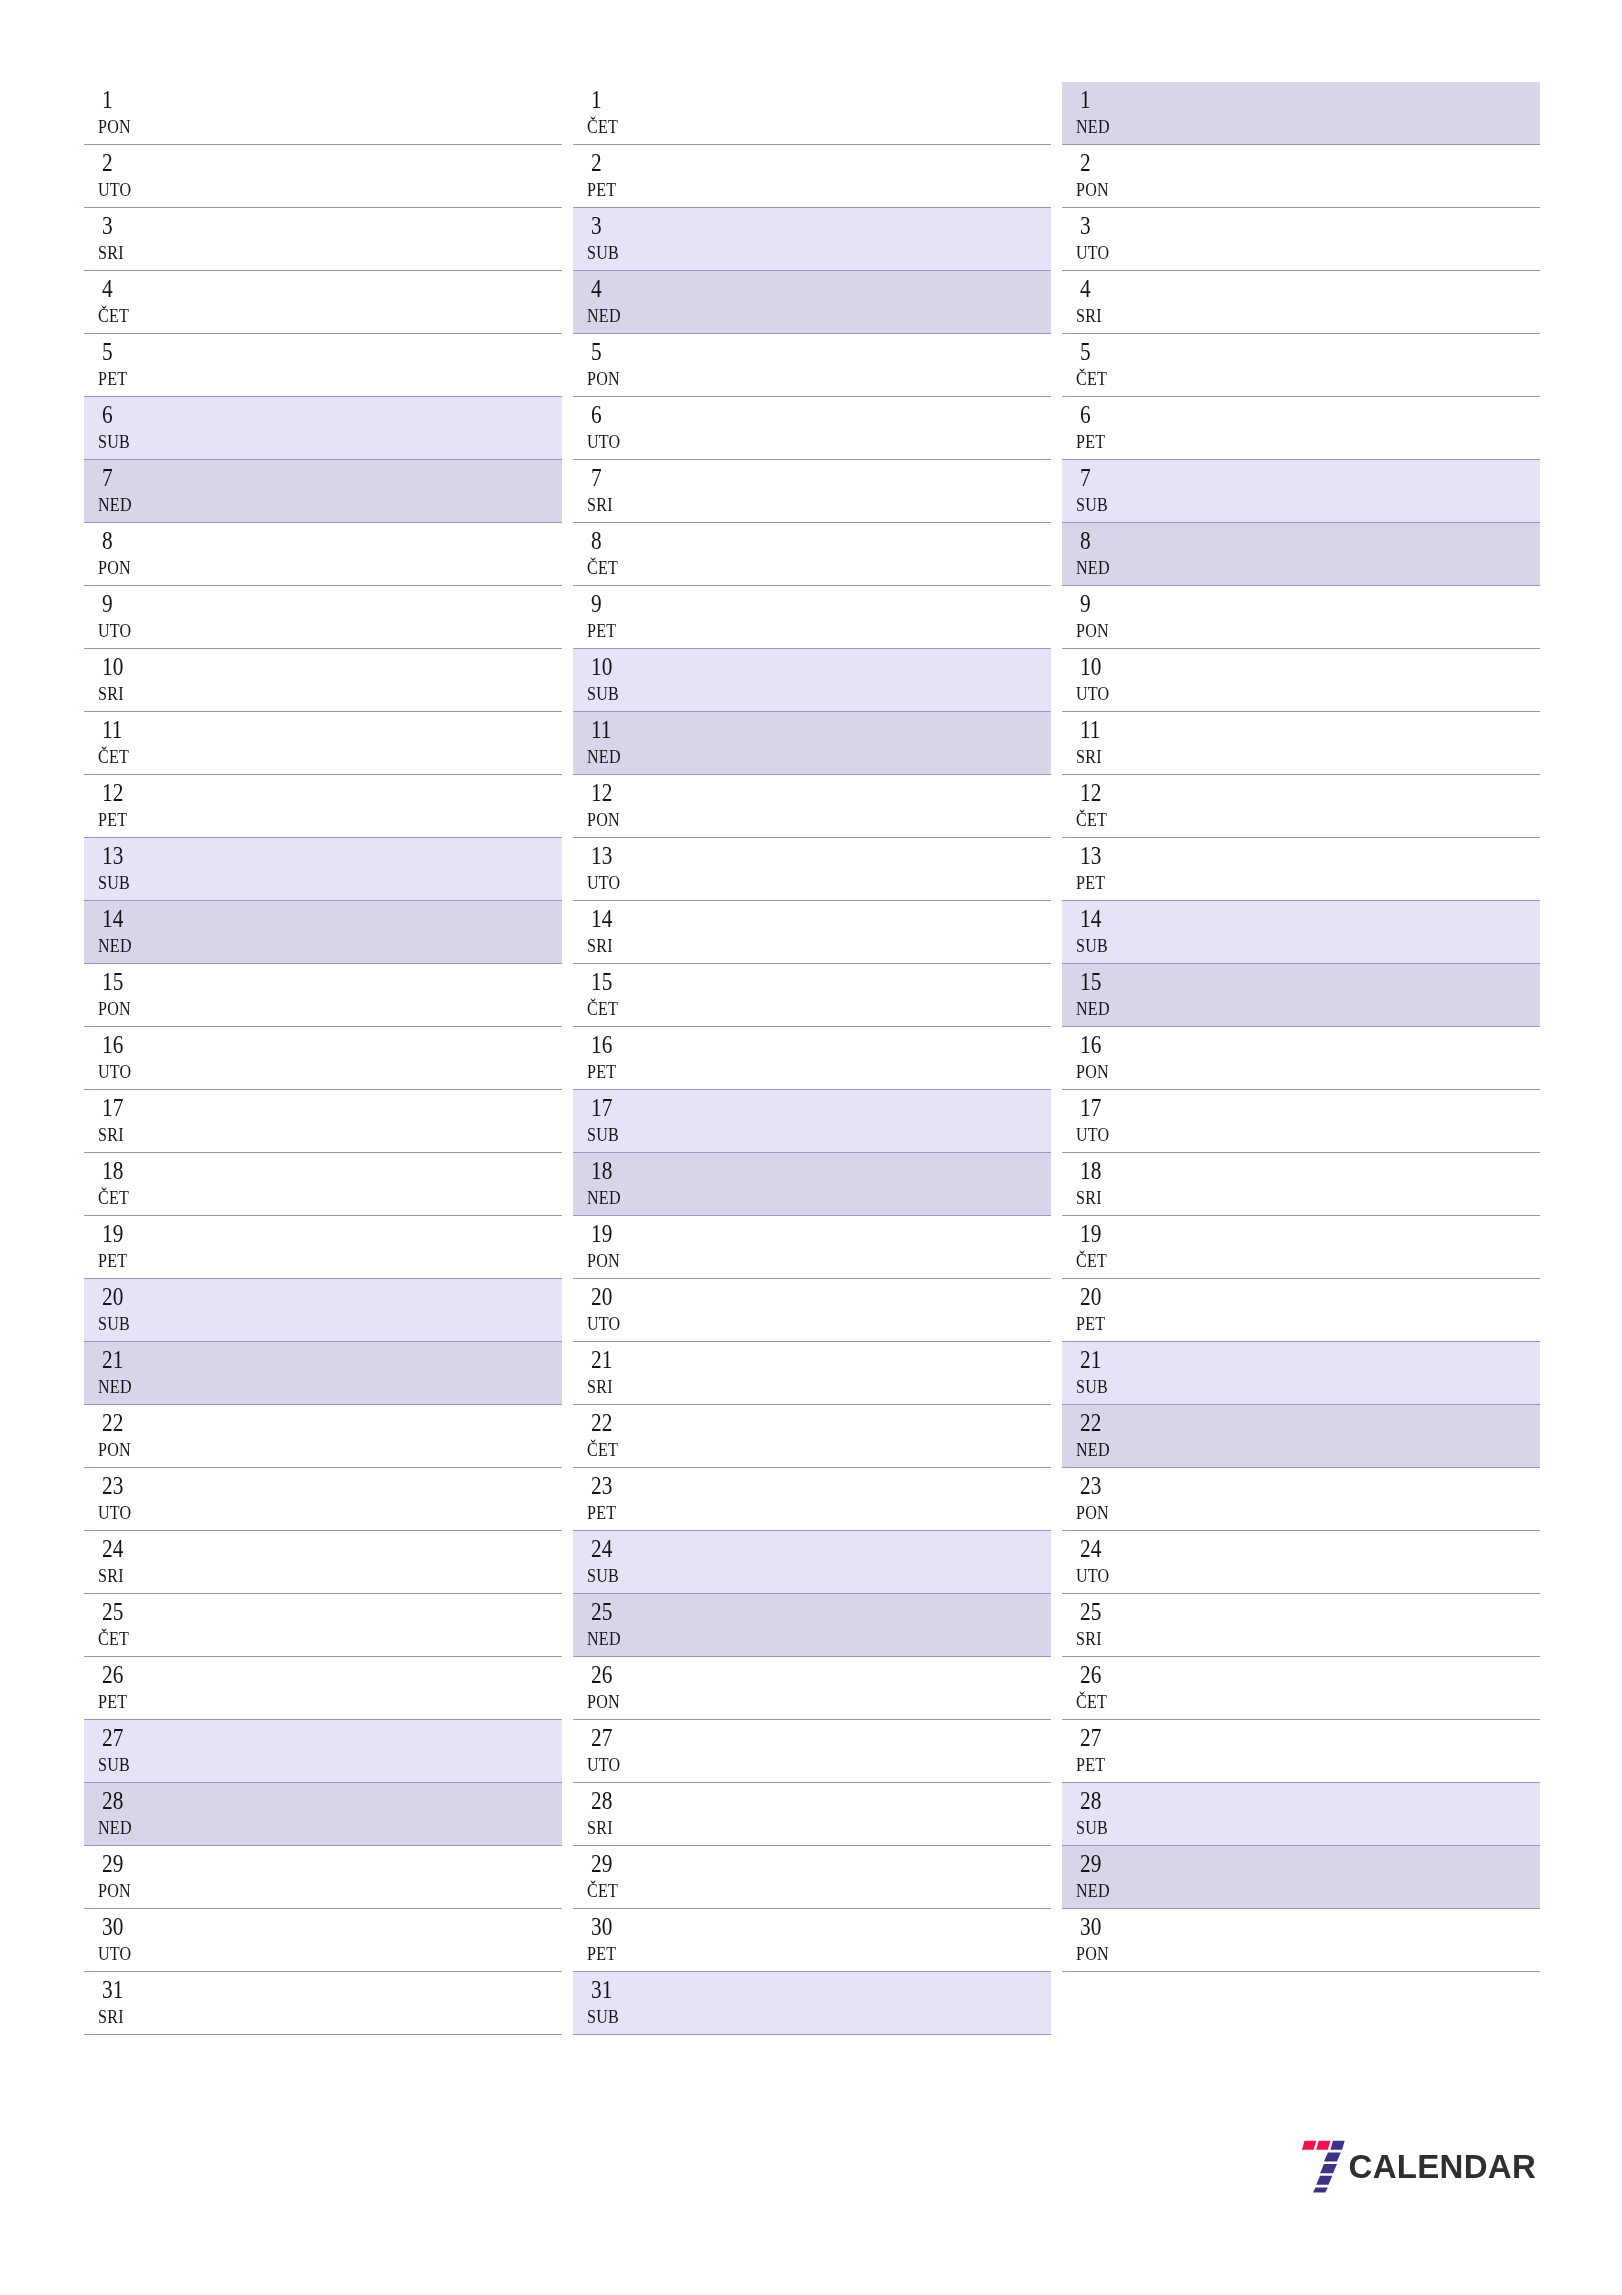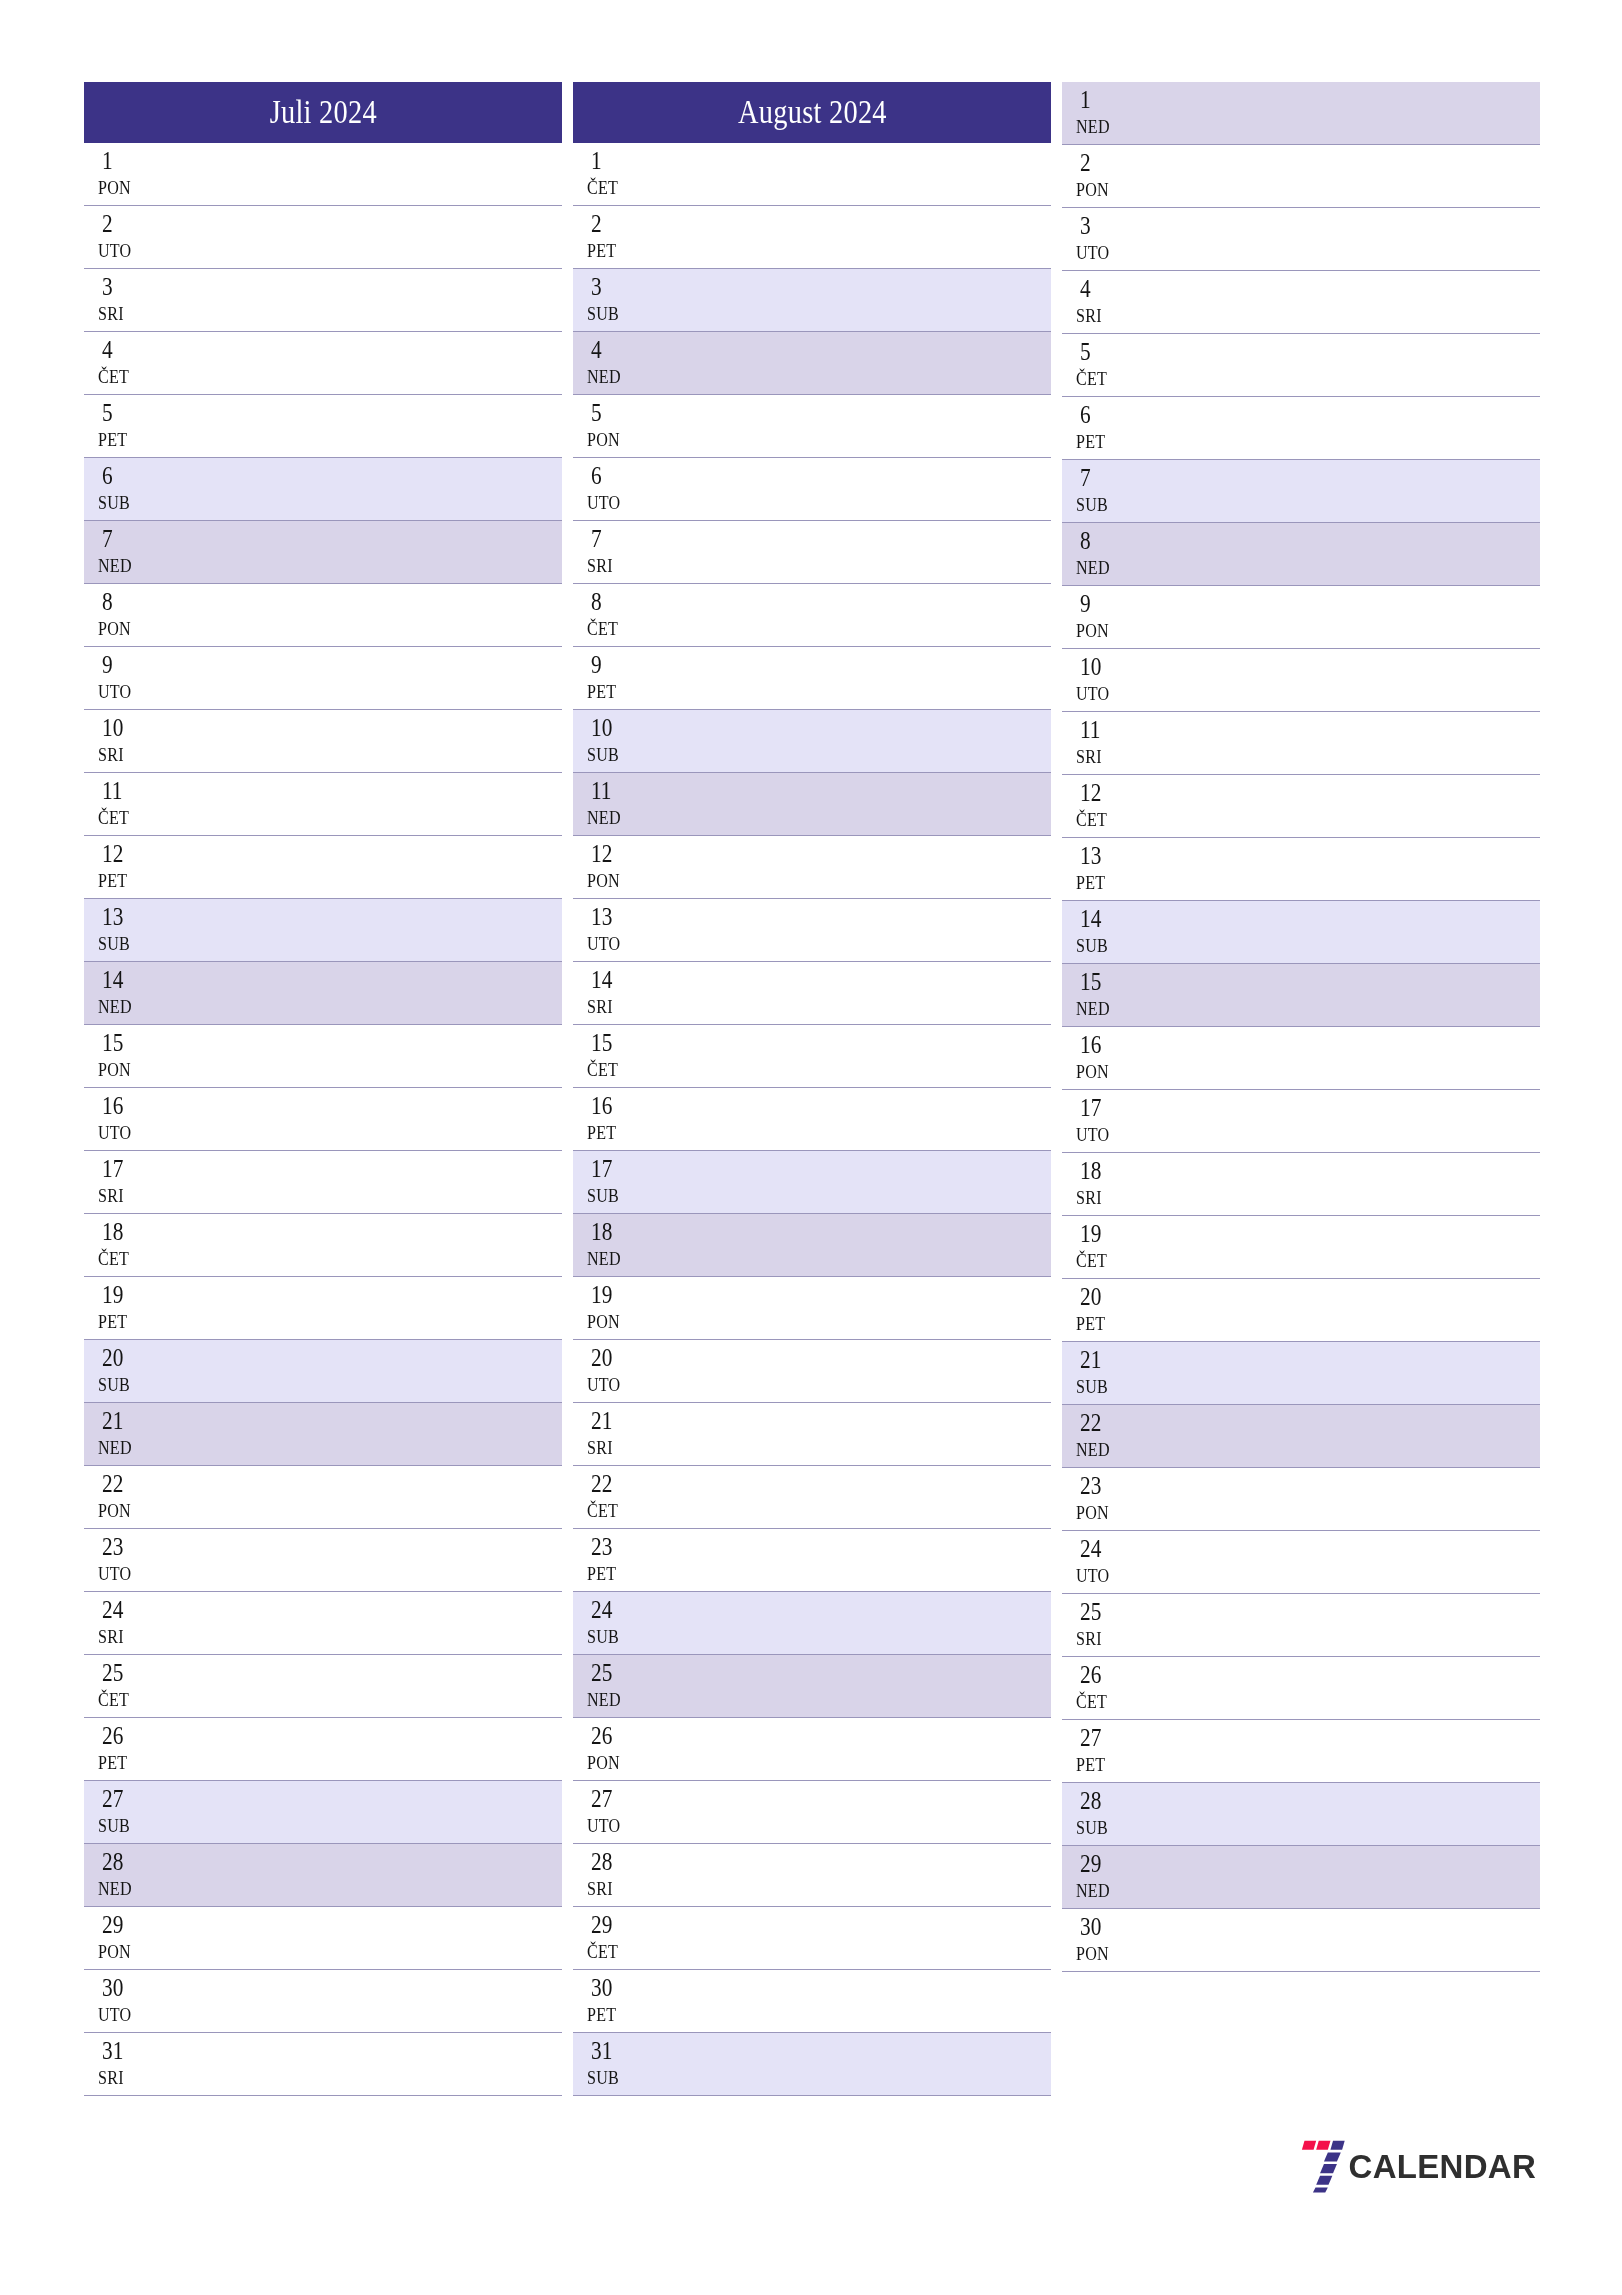--- a/index.html
+++ b/index.html
@@ -146,23 +146,20 @@
     letter-spacing: 0.3px;
     line-height: 1;
   }
 </style>
 </head>
 <body>
 
 <div class="page">
   <div class="columns">
       <div class="month-col">
-        <div class="month-header">
-          <div class="month-title">Juli 2024</div>
-        </div>
         <div class="days">
           <div class="day-row">
             <span class="day-num">1</span>
             <span class="day-wd">PON</span>
           </div>
           <div class="day-row">
             <span class="day-num">2</span>
             <span class="day-wd">UTO</span>
           </div>
           <div class="day-row">
@@ -277,23 +274,20 @@
             <span class="day-num">30</span>
             <span class="day-wd">UTO</span>
           </div>
           <div class="day-row">
             <span class="day-num">31</span>
             <span class="day-wd">SRI</span>
           </div>
         </div>
       </div>
       <div class="month-col">
-        <div class="month-header">
-          <div class="month-title">August 2024</div>
-        </div>
         <div class="days">
           <div class="day-row">
             <span class="day-num">1</span>
             <span class="day-wd">ČET</span>
           </div>
           <div class="day-row">
             <span class="day-num">2</span>
             <span class="day-wd">PET</span>
           </div>
           <div class="day-row sat">

